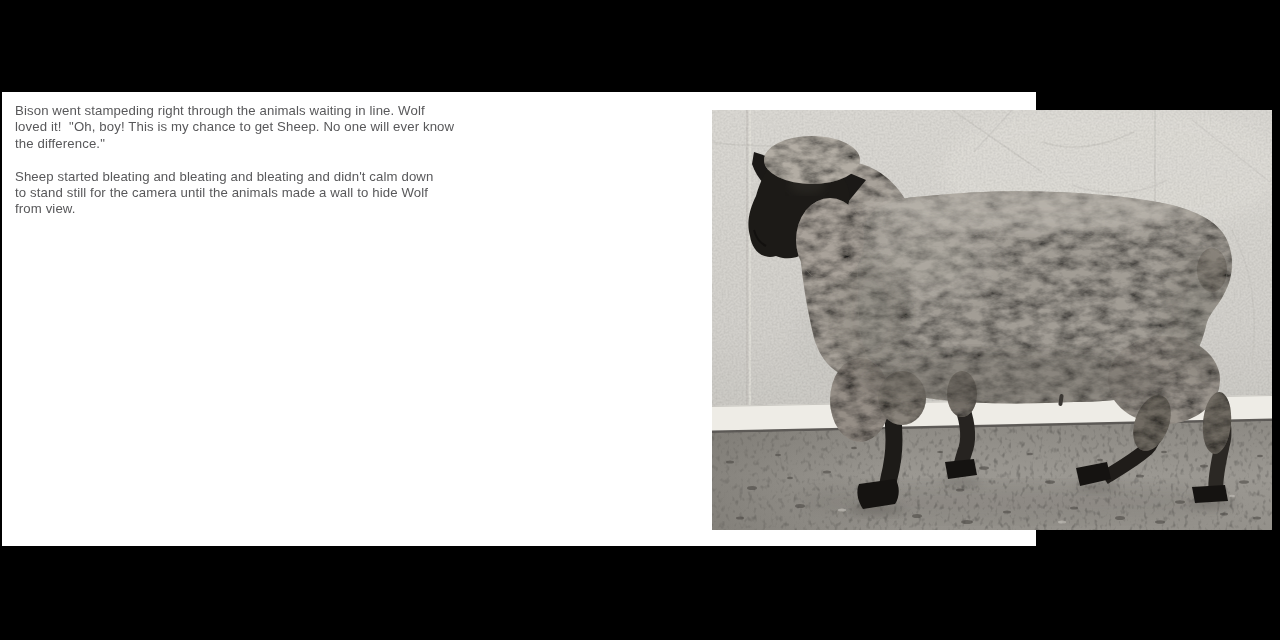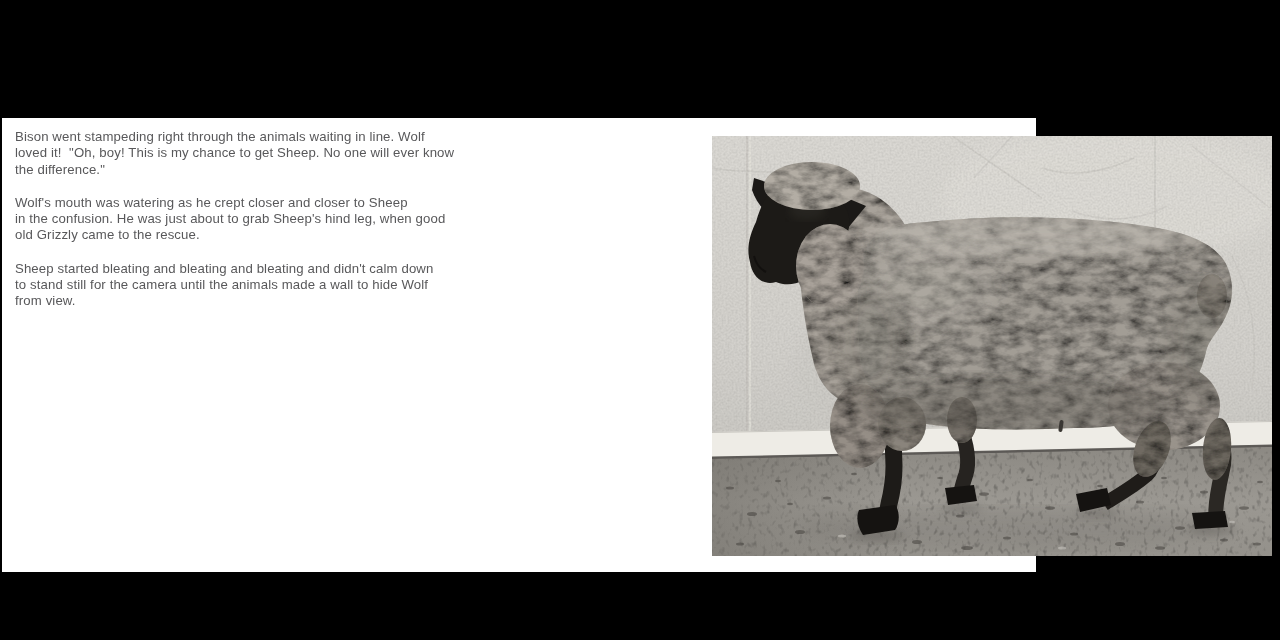--- a/index.html
+++ b/index.html
@@ -4,21 +4,20 @@
 <style>
   html,body{margin:0;padding:0}
   body{
     width:1280px;height:640px;position:relative;overflow:hidden;
     background:#000;
     font-family:"Liberation Sans","DejaVu Sans",sans-serif;
   }
   .paper{
     position:absolute;left:2px;top:92px;width:1034px;height:454px;
     background:#fff;
-    margin-top:26px;
   }
   .text-block{
     position:absolute;left:13px;top:11px;width:540px;
     color:#58585a;font-size:13.2px;line-height:16.3px;letter-spacing:.12px;
   }
   .para{margin:0 0 17px 0;white-space:pre-wrap}
   .photo{
     position:absolute;left:710px;top:18px;width:560px;height:420px;margin:0;padding:0;
   }
   .photo svg{display:block}
@@ -26,23 +25,20 @@
 </head>
 <body>
 
 <div class="stage">
   <div class="paper">
 
     <div class="text-block">
       <p class="para">Bison went stampeding right through the animals waiting in line. Wolf
 loved it!  "Oh, boy! This is my chance to get Sheep. No one will ever know
 the difference."</p>
-      <p class="para">Wolf's mouth was watering as he crept closer and closer to Sheep
-in the confusion. He was just about to grab Sheep's hind leg, when good
-old Grizzly came to the rescue.</p>
       <p class="para">Sheep started bleating and bleating and bleating and didn't calm down
 to stand still for the camera until the animals made a wall to hide Wolf
 from view.</p>
     </div>
 
     <figure class="photo" aria-label="Black-and-white photograph of a dark-faced sheep standing in left profile on a speckled concrete floor in front of a pale canvas backdrop">
       <svg width="560" height="420" viewBox="0 0 560 420" xmlns="http://www.w3.org/2000/svg">
         <defs>
           <linearGradient id="bgGrad" x1="0" y1="0" x2="0" y2="1">
             <stop offset="0" stop-color="#dad8d3"></stop>

